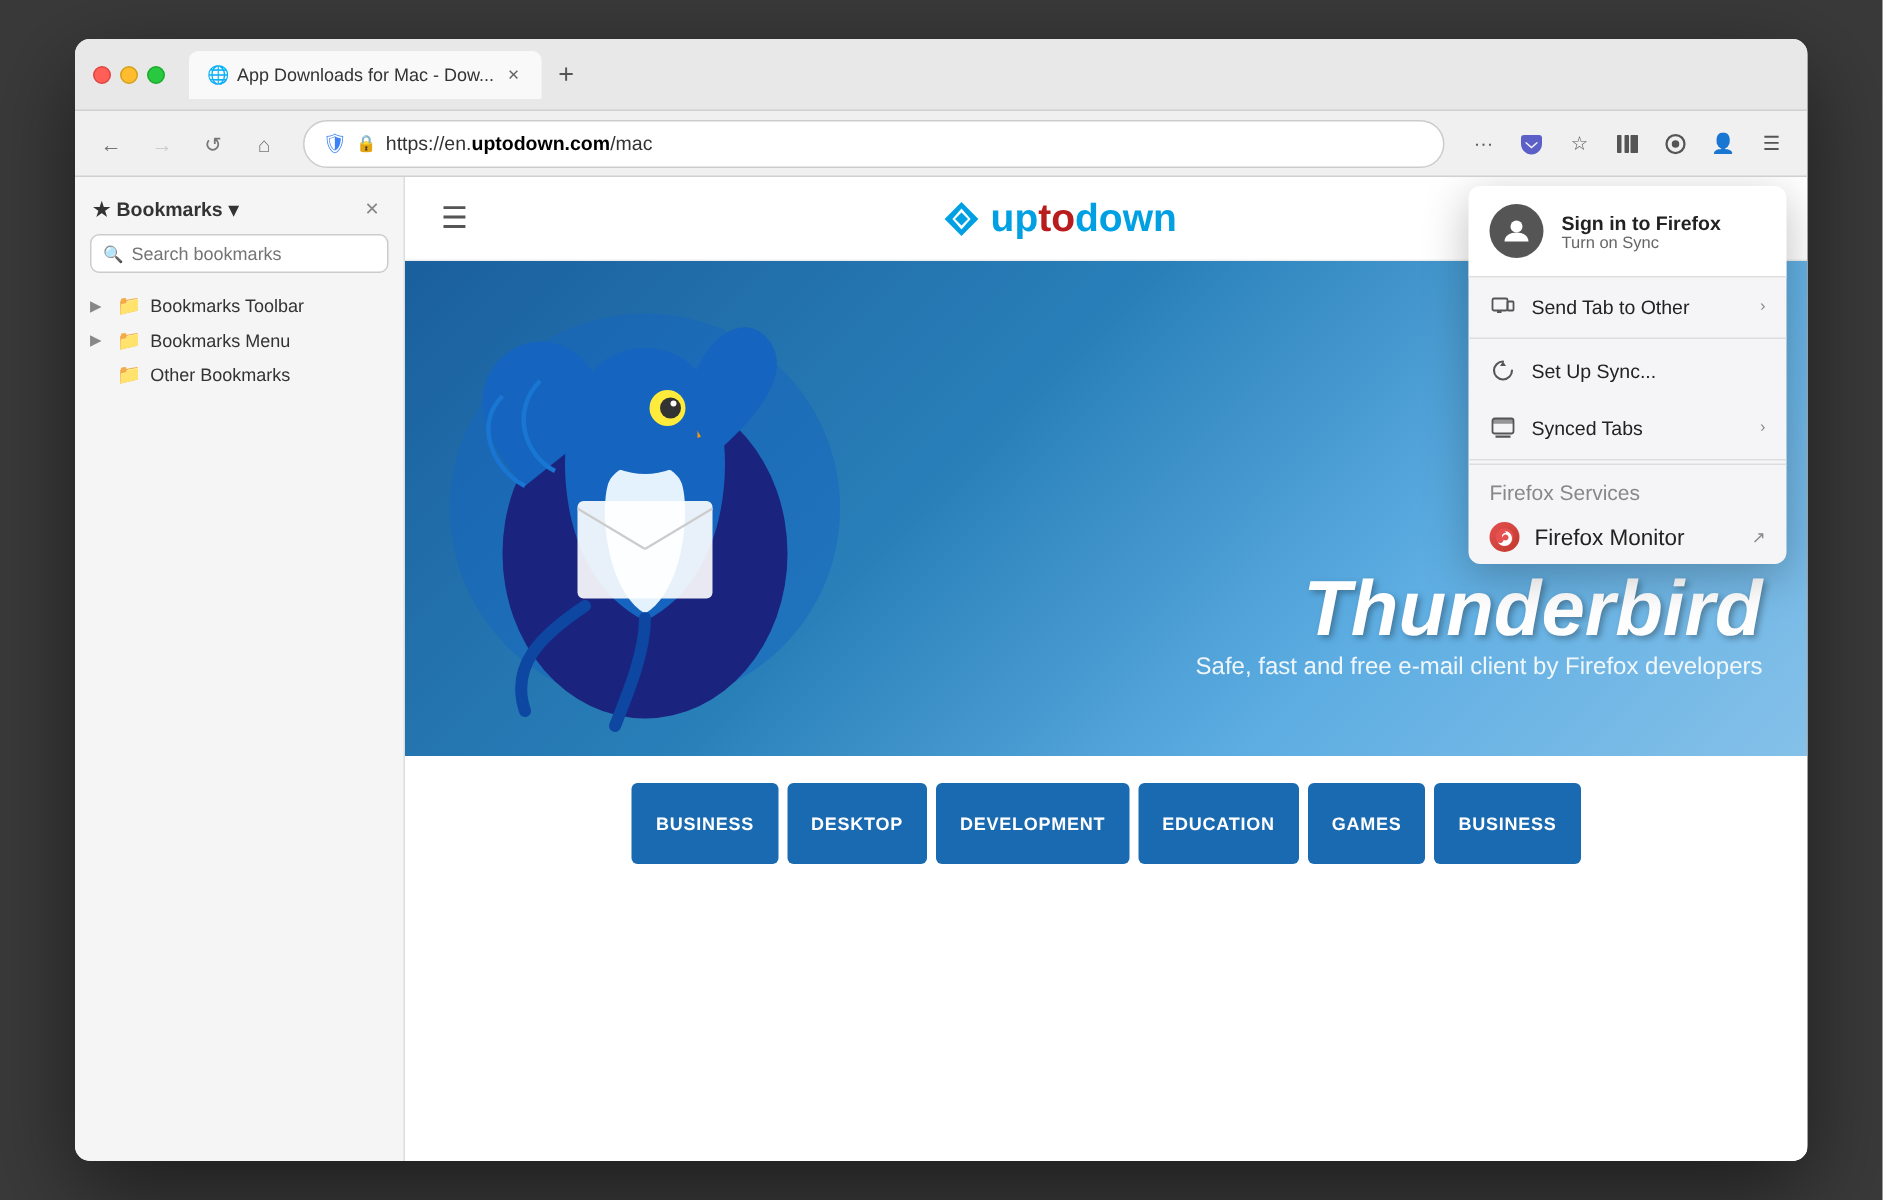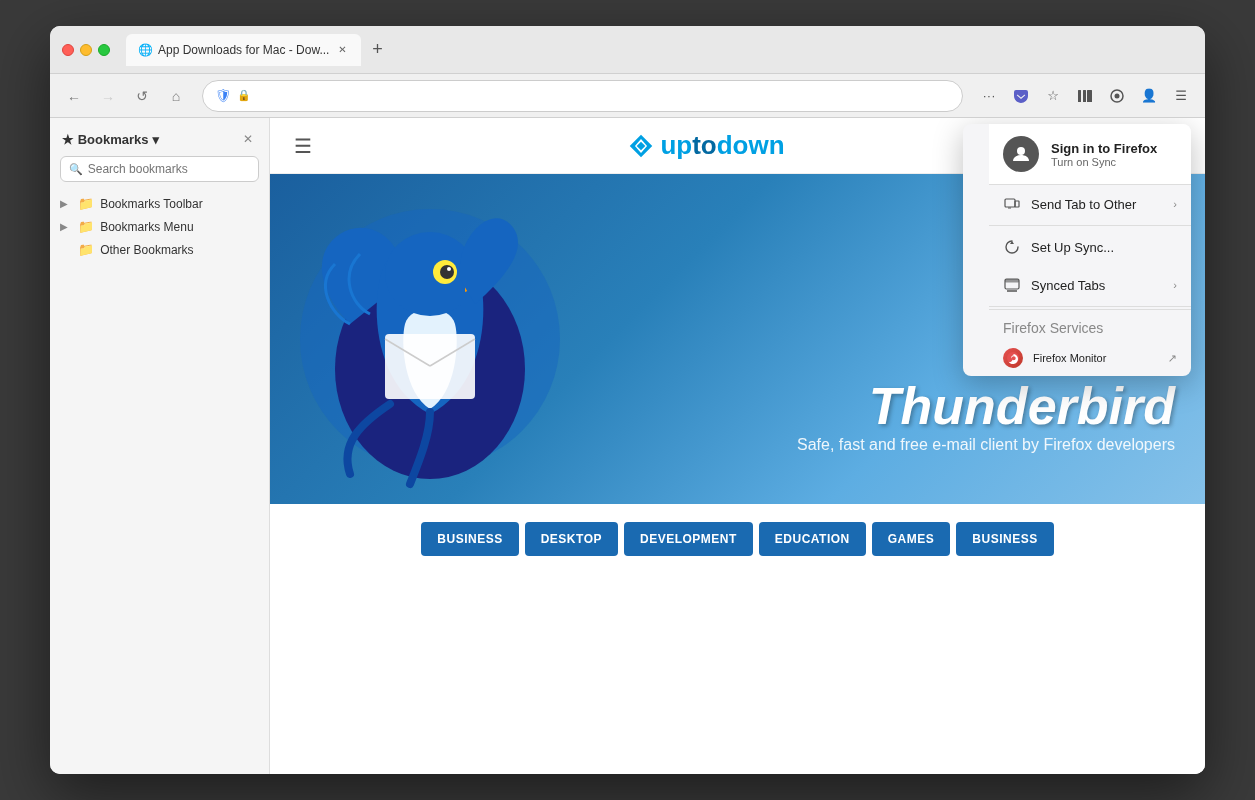--- a/index.html
+++ b/index.html
@@ -372,21 +372,21 @@
     
     .categories {
       display: flex;
       justify-content: center;
       gap: 6px;
       padding: 18px;
       background: white;
     }
 
     .cat-btn {
-      padding: 10px 16px;
+      padding: 20px 16px;
       background: #1a6ab1;
       color: white;
       border-radius: 4px;
       font-size: 12px;
       font-weight: 600;
       cursor: pointer;
       letter-spacing: 0.5px;
       text-align: center;
     }
 
@@ -429,27 +429,26 @@
       left: 0;
       right: 0;
       bottom: 0;
       z-index: 100;
     }
 
     .dropdown-menu {
       position: absolute;
       top: 6px;
       right: 14px;
-      width: 228px;
+      width: 212px;
       background: #f5f5f7;
       border-radius: 8px;
       box-shadow: 0 8px 30px rgba(0,0,0,0.25);
       overflow: hidden;
       z-index: 200;
-      padding-left: 26px;
     }
 
     .menu-section-account {
       padding: 12px 14px;
       display: flex;
       align-items: center;
       gap: 12px;
       border-bottom: 1px solid #ddd;
       cursor: pointer;
       background: white;
@@ -552,21 +551,21 @@
       display: flex;
       align-items: center;
       justify-content: center;
       font-size: 10px;
       color: white;
       font-weight: bold;
     }
 
     .fm-label {
       flex: 1;
-      font-size: 11px;
+      font-size: 15px;
       color: #222;
     }
 
     
     .thumb-1 { background: linear-gradient(135deg, #2ecc71, #27ae60); border-radius: 14px; }
     .thumb-2 { background: linear-gradient(135deg, #f39c12, #e67e22); border-radius: 14px; }
     .thumb-3 { background: linear-gradient(135deg, #3498db, #2980b9); border-radius: 14px; }
     .thumb-4 { background: linear-gradient(135deg, #9b59b6, #8e44ad); border-radius: 14px; }
     .thumb-5 { background: linear-gradient(135deg, #1abc9c, #16a085); border-radius: 14px; }
     .thumb-6 { background: linear-gradient(135deg, #e74c3c, #c0392b); border-radius: 14px; }
@@ -604,20 +603,23 @@
 
   <div class="nav-bar">
     <div class="nav-btn">←</div>
     <div class="nav-btn disabled">→</div>
     <div class="nav-btn">↺</div>
     <div class="nav-btn">⌂</div>
 
     <div class="address-bar-container">
       <span class="shield-icon">🛡</span>
       <span class="lock-icon">🔒</span>
+      <span class="address-text">
+        <span>https://en.</span><span class="address-highlight">uptodown.com</span><span>/mac</span>
+      </span>
     </div>
 
     <div class="toolbar-right">
       <div class="toolbar-btn">···</div>
       <div class="toolbar-btn active">
         <svg width="16" height="16" viewBox="0 0 16 16" fill="currentColor">
           <path d="M13 2H3a2 2 0 00-2 2v4c0 4 3.5 7 7 7s7-3 7-7V4a2 2 0 00-2-2zm-1 5.5l-4 3.5-4-3.5a.5.5 0 01.7-.7L8 9.6l3.3-2.8a.5.5 0 01.7.7z"></path>
         </svg>
       </div>
       <div class="toolbar-btn">☆</div>
@@ -679,21 +681,21 @@
       <div class="website-body">
 
         <div class="site-header">
           <div class="hamburger">☰</div>
           <div class="site-logo">
             <svg class="logo-diamond" viewBox="0 0 30 30">
               <polygon points="15,2 28,15 15,28 2,15" fill="#00a0e3"></polygon>
               <polygon points="15,7 22,15 15,23 8,15" fill="white"></polygon>
               <polygon points="15,10 20,15 15,20 10,15" fill="#00a0e3"></polygon>
             </svg>
-            <span style="font-size:26px;font-weight:bold;color:#00a0e3;">up<span style="color:#0369a1;">to</span>down</span>
+            <span style="font-size:26px;font-weight:bold;color:#00a0e3;">up<span style="color:#b91c1c;">to</span>down</span>
           </div>
           <div style="width:80px"></div>
         </div>
 
         <div class="hero-banner">
 
           <div class="hero-bird">
             <svg viewBox="0 0 280 310" width="280" height="310">
 
               <circle cx="140" cy="155" r="130" fill="#1565c0" opacity="0.5"></circle>

